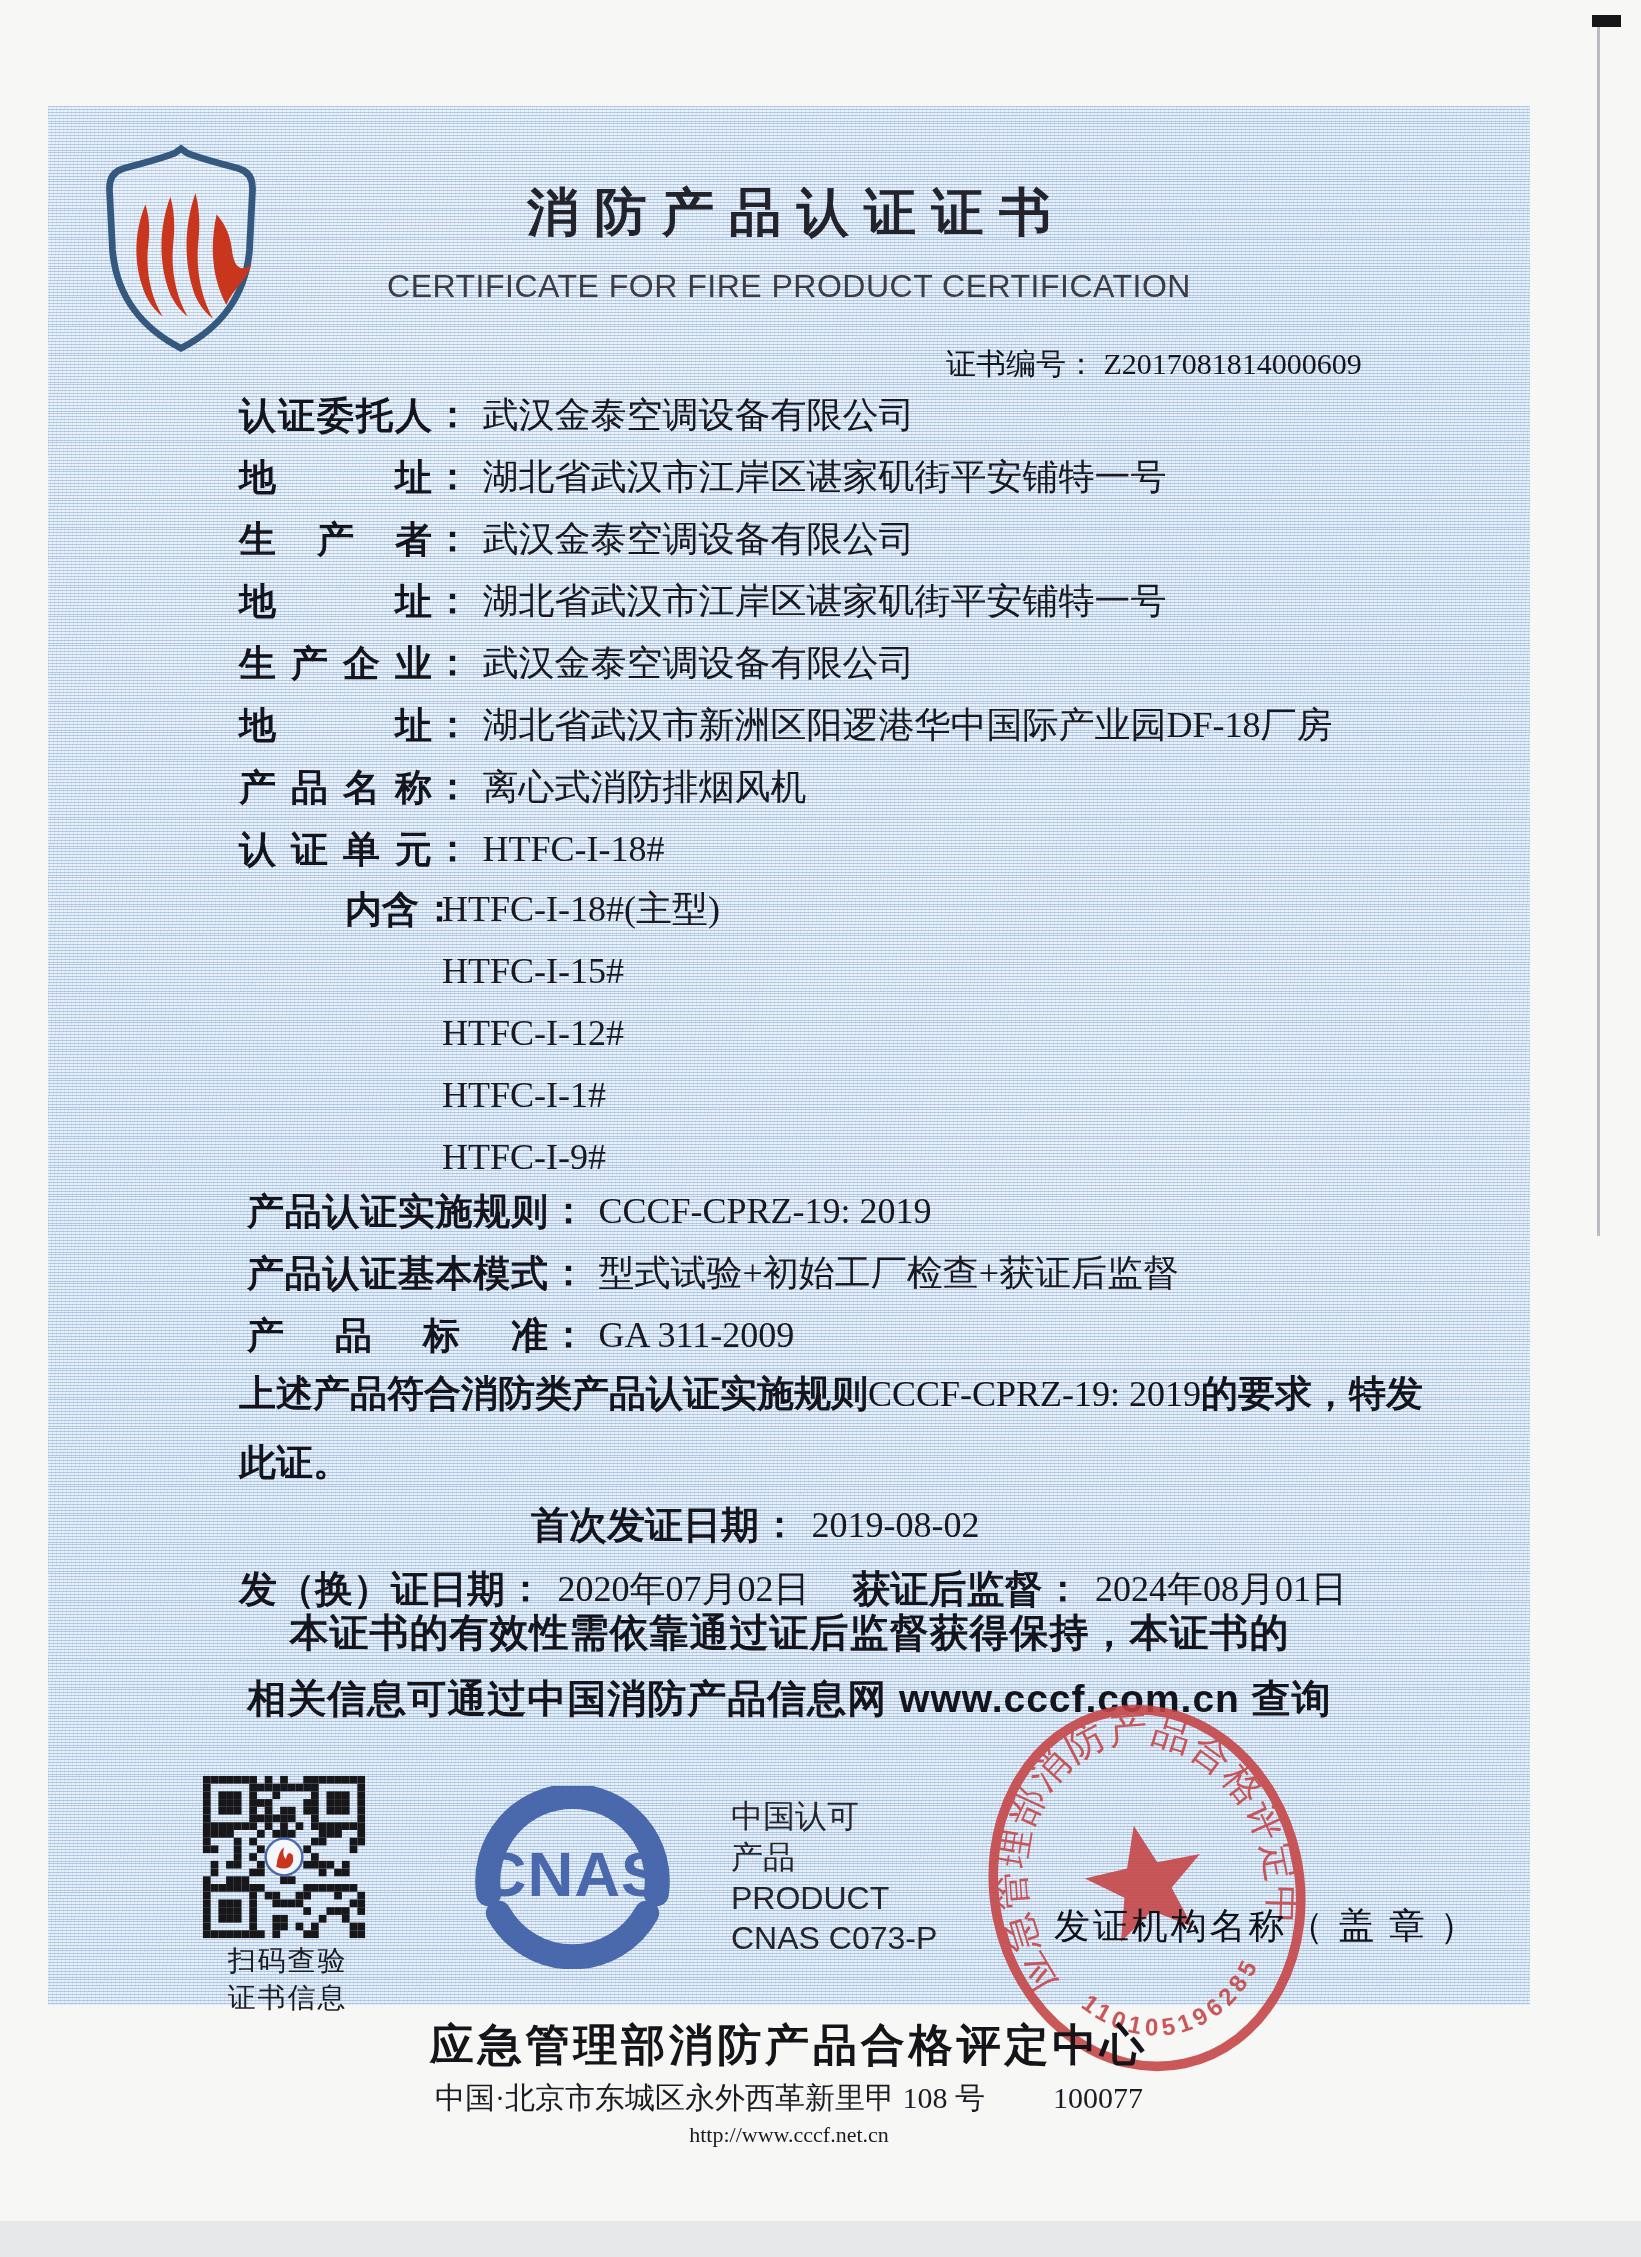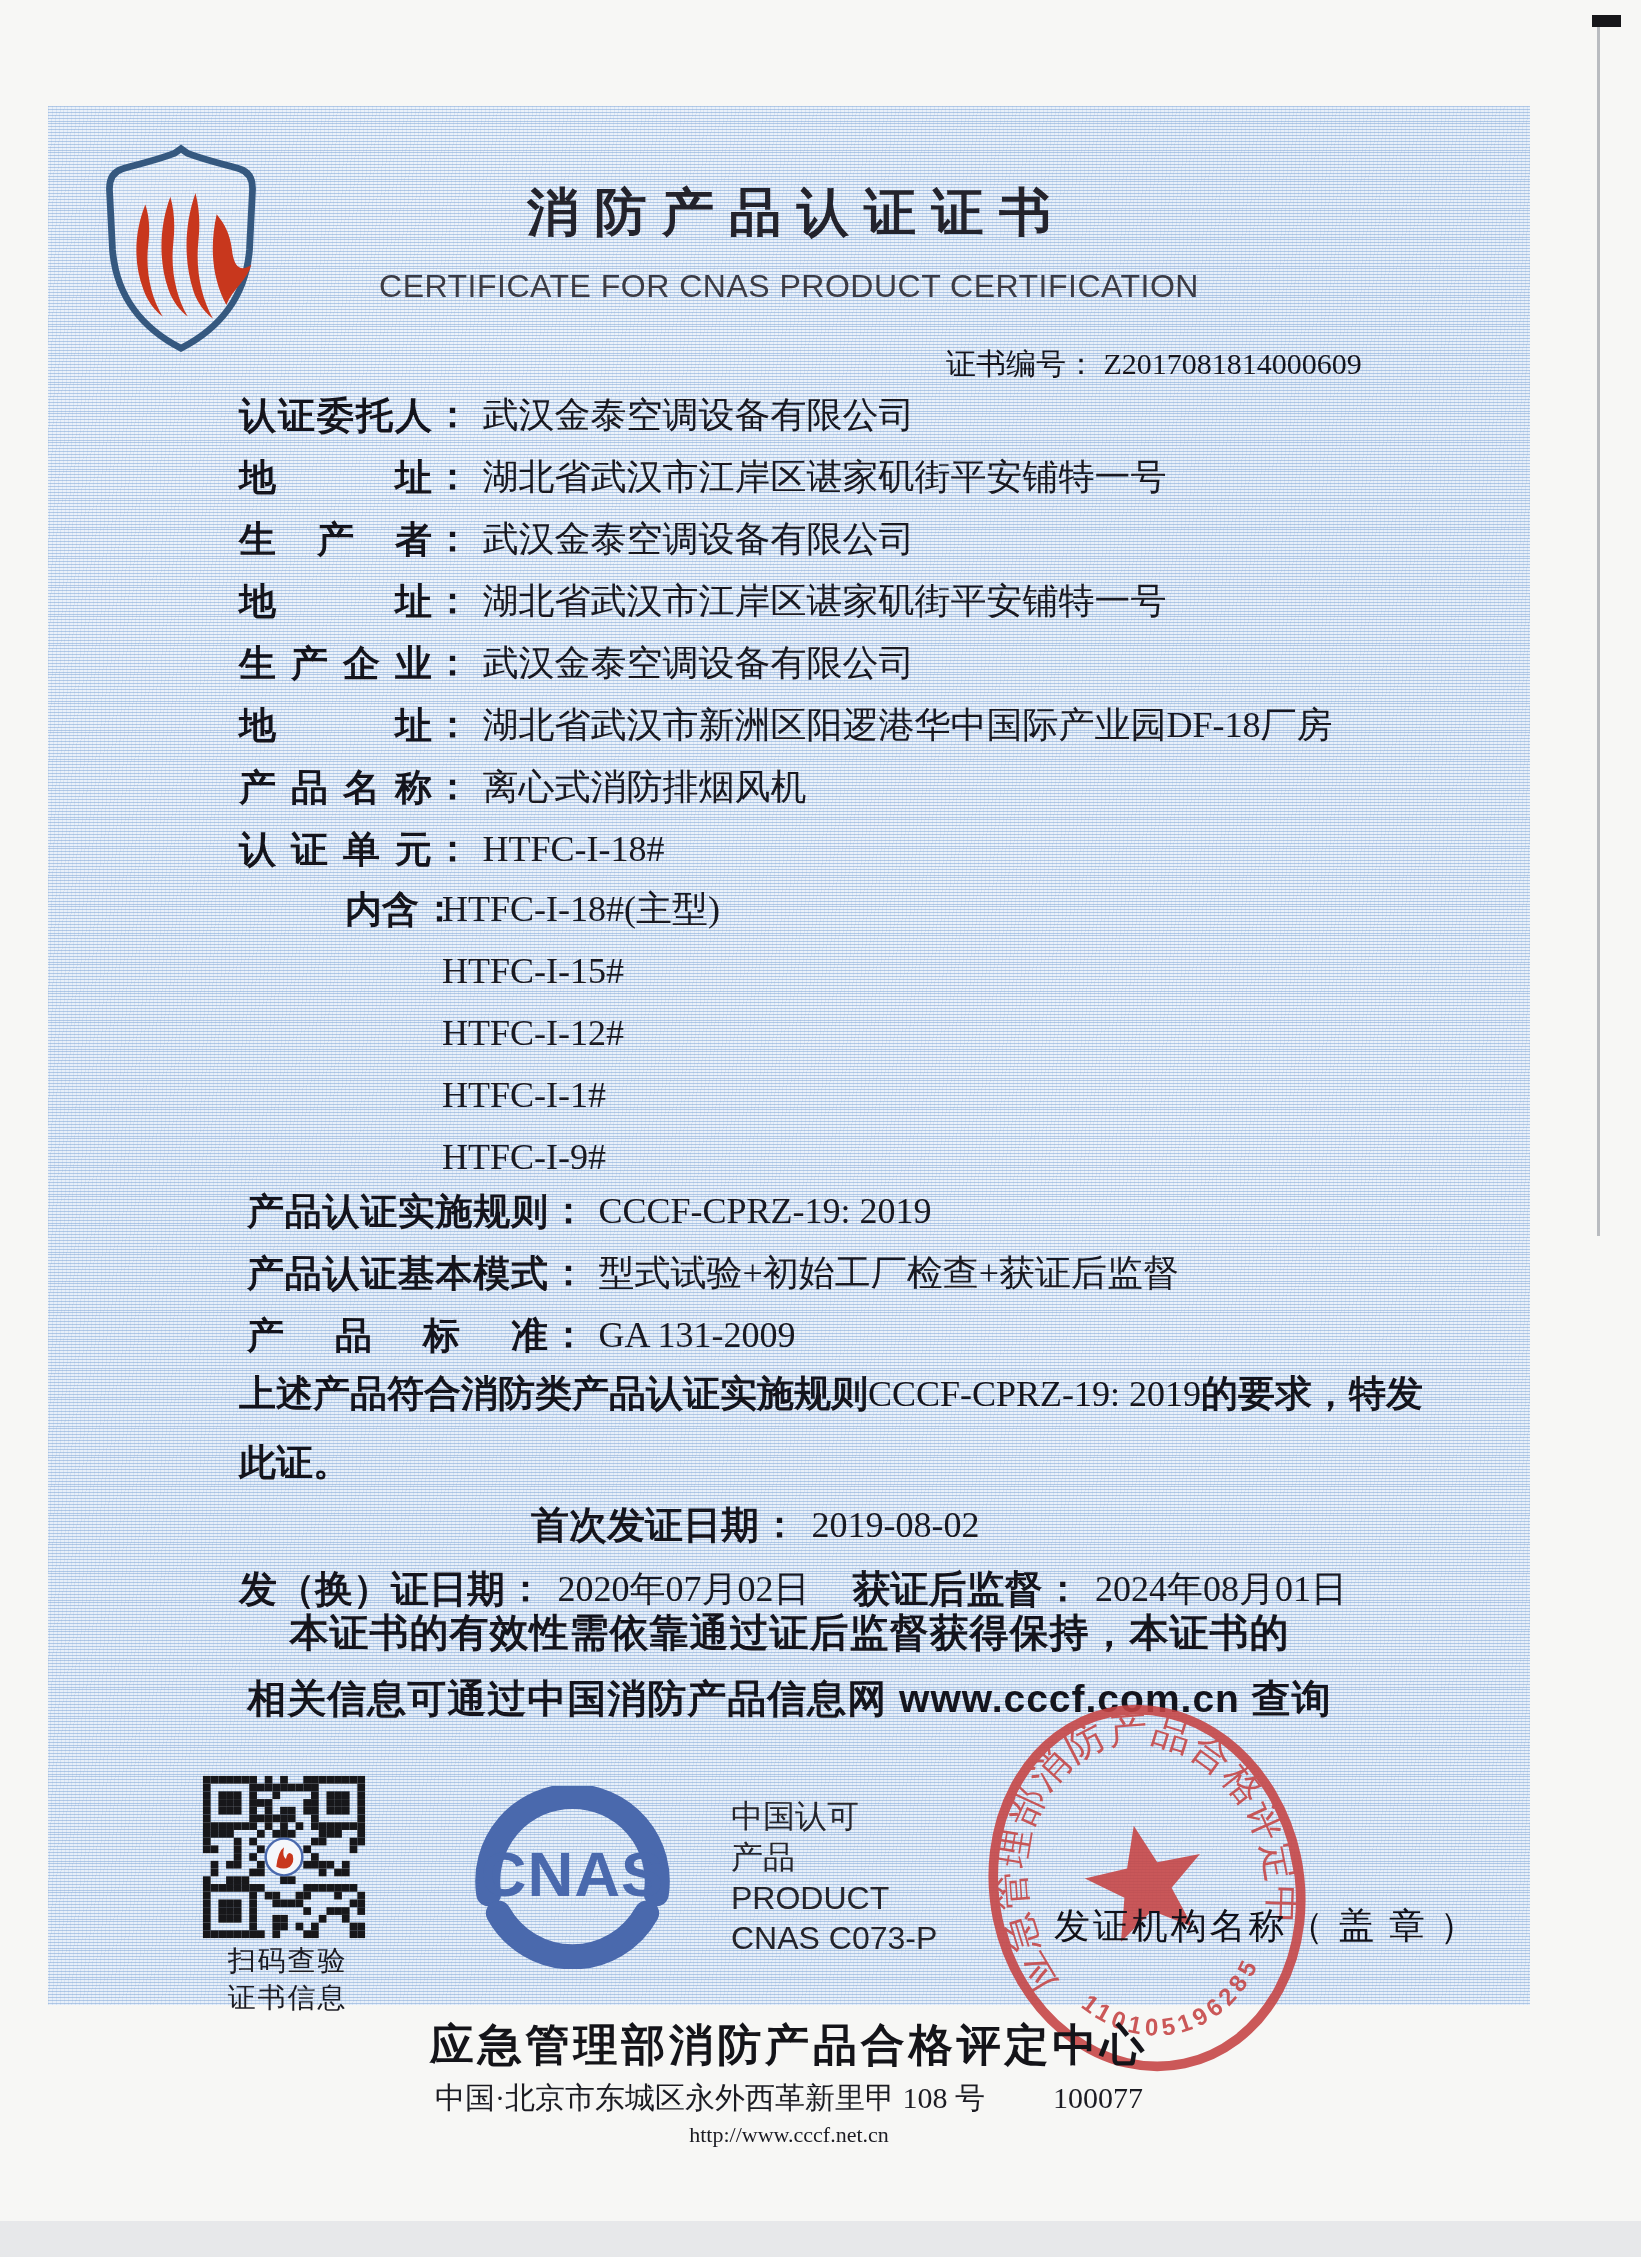--- a/index.html
+++ b/index.html
@@ -126,21 +126,21 @@
 
     <svg class="shield" viewBox="0 0 170 230">
       <path d="M85 12 L78 17 C60 24 38 29 24 33 C14 36 10 44 11 57 L14 117 C18 166 46 199 85 219 C124 199 152 166 156 117 L159 57 C160 44 156 36 146 33 C132 29 110 24 92 17 Z" fill="rgba(255,255,255,0.12)" stroke="#35587f" stroke-width="7"></path>
       <path d="M48 70 C36 100 36 132 46 158 C50 170 58 180 66 186 C54 166 48 140 51 112 C53 94 52 82 48 70 Z" fill="#c8371d"></path>
       <path d="M74 62 C62 94 62 130 72 158 C76 170 84 180 92 186 C80 166 74 138 77 110 C79 92 78 76 74 62 Z" fill="#c8371d"></path>
       <path d="M100 58 C88 92 88 130 98 160 C102 172 110 182 118 188 C106 166 100 138 103 108 C105 90 104 74 100 58 Z" fill="#c8371d"></path>
       <path d="M122 80 C114 116 118 148 132 174 C138 158 154 148 158 132 C148 140 140 136 138 118 C136 100 130 90 122 80 Z" fill="#c8371d"></path>
     </svg>
 
     <div class="title">消防产品认证证书</div>
-    <div class="subtitle">CERTIFICATE FOR CNAS PRODUCT CERTIFICATION</div>
+    <div class="subtitle">CERTIFICATE FOR FIRE PRODUCT CERTIFICATION</div>
 
     <div class="certno">
       <span>证书编号</span><span>：</span>
       <span>Z2017081814000609</span>
     </div>
 
     <div class="fields">
       <div class="frow">
         <span class="lbl">认证委托人</span>
           <span class="colon">：</span>
@@ -210,21 +210,21 @@
         <span class="val">CCCF-CPRZ-19: 2019</span>
       </div>
       <div class="rrow">
         <span class="rlbl">产品认证基本模式</span>
           <span class="colon">：</span>
         <span class="val">型式试验+初始工厂检查+获证后监督</span>
       </div>
       <div class="rrow">
         <span class="rlbl">产品标准</span>
           <span class="colon">：</span>
-        <span class="val">GA 131-2009</span>
+        <span class="val">GA 311-2009</span>
       </div>
     </div>
 
     <div class="statement">
       <span class="st-cn">上述产品符合消防类产品认证实施规则</span><span class="st-code">CCCF-CPRZ-19: 2019</span><span class="st-cn">的要求，特发</span><br>
       <span class="st-cn">此证。</span>
     </div>
 
     <div class="first-issue">
       <span class="d-lbl">首次发证日期</span>

